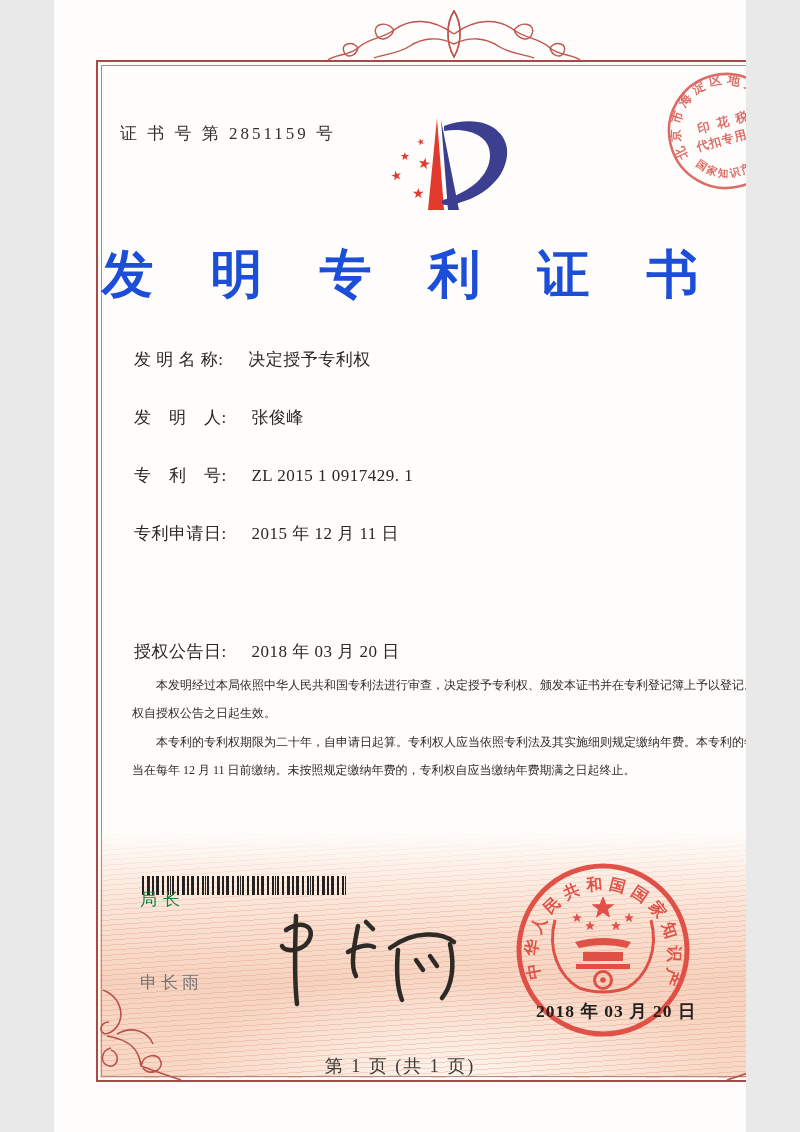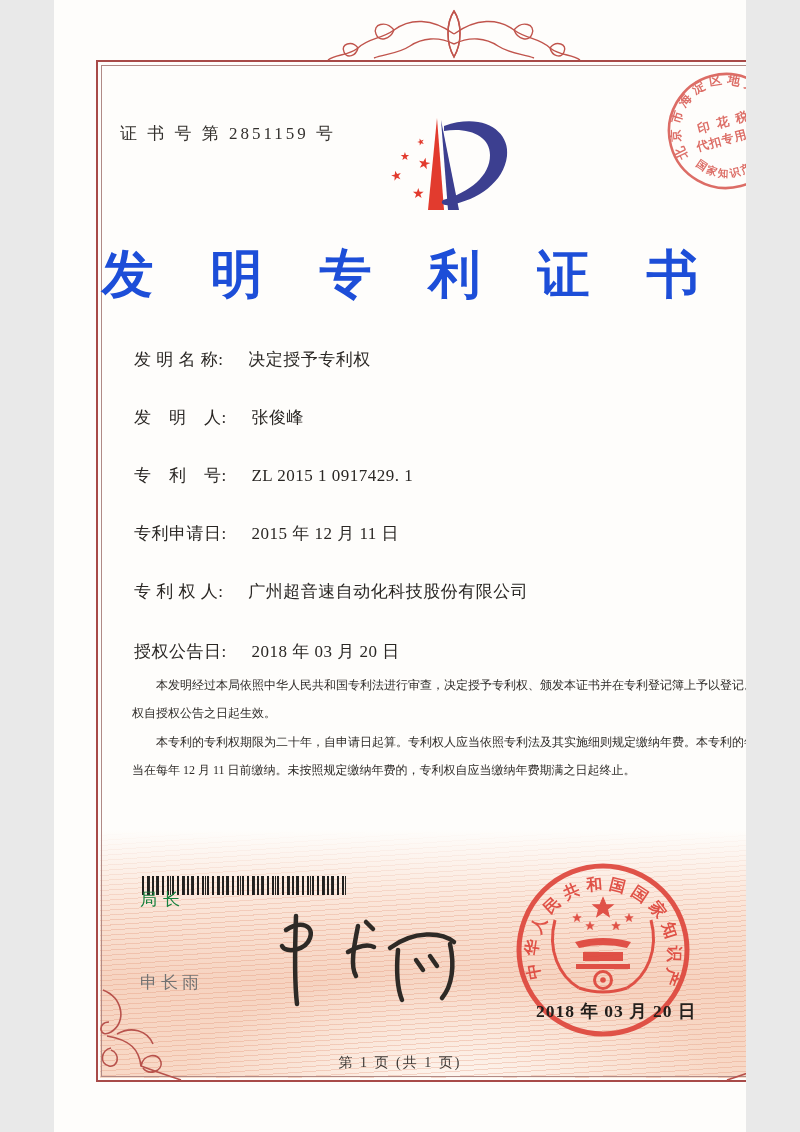--- a/index.html
+++ b/index.html
@@ -45,21 +45,21 @@
     font-family:"Liberation Sans","DejaVu Sans",sans-serif;color:#15803d;}
   .signer-name{position:absolute;left:86px;top:971px;font-size:17px;letter-spacing:4px;
     font-family:"Liberation Sans","DejaVu Sans",sans-serif;color:#737373;}
   .signature{position:absolute;left:208px;top:904px;}
   
   .tax-stamp{position:absolute;left:606px;top:65px;opacity:.88;}
   .big-seal{position:absolute;left:459px;top:860px;opacity:.92;}
   .seal-date{position:absolute;left:482px;top:999px;font-size:17.5px;font-weight:600;
     letter-spacing:1px;color:#23201d;}
   .footer{position:absolute;left:0;top:1054px;width:100%;text-align:center;
-    font-size:14px;letter-spacing:2px;color:#3c3835;}
+    font-size:18px;letter-spacing:2px;color:#3c3835;}
   
   .orn-top{position:absolute;left:272px;top:4px;}
   .orn-bl{position:absolute;left:43px;top:988px;}
   .orn-br{position:absolute;left:672px;top:988px;transform:scaleX(-1);}
   .logo{position:absolute;left:328px;top:110px;}
 </style>
 </head>
 <body>
 
 <div class="page">
@@ -145,24 +145,20 @@
     <span class="lbl">发　明　人:</span>
     <span class="val">张俊峰</span>
   </div>
   <div class="field f2">
     <span class="lbl">专　利　号:</span>
     <span class="val">ZL 2015 1 0917429. 1</span>
   </div>
   <div class="field f3">
     <span class="lbl">专利申请日:</span>
     <span class="val">2015 年 12 月 11 日</span>
-  </div>
-  <div class="field f4">
-    <span class="lbl">专 利 权 人:</span>
-    <span class="val">广州超音速自动化科技股份有限公司</span>
   </div>
   <div class="field f5">
     <span class="lbl">授权公告日:</span>
     <span class="val">2018 年 03 月 20 日</span>
   </div>
 
   <div class="paras">
     <p>本发明经过本局依照中华人民共和国专利法进行审查，决定授予专利权、颁发本证书并在专利登记簿上予以登记。专利权自授权公告之日起生效。</p>
     <p>本专利的专利权期限为二十年，自申请日起算。专利权人应当依照专利法及其实施细则规定缴纳年费。本专利的年费应当在每年 12 月 11 日前缴纳。未按照规定缴纳年费的，专利权自应当缴纳年费期满之日起终止。</p>
   </div>

